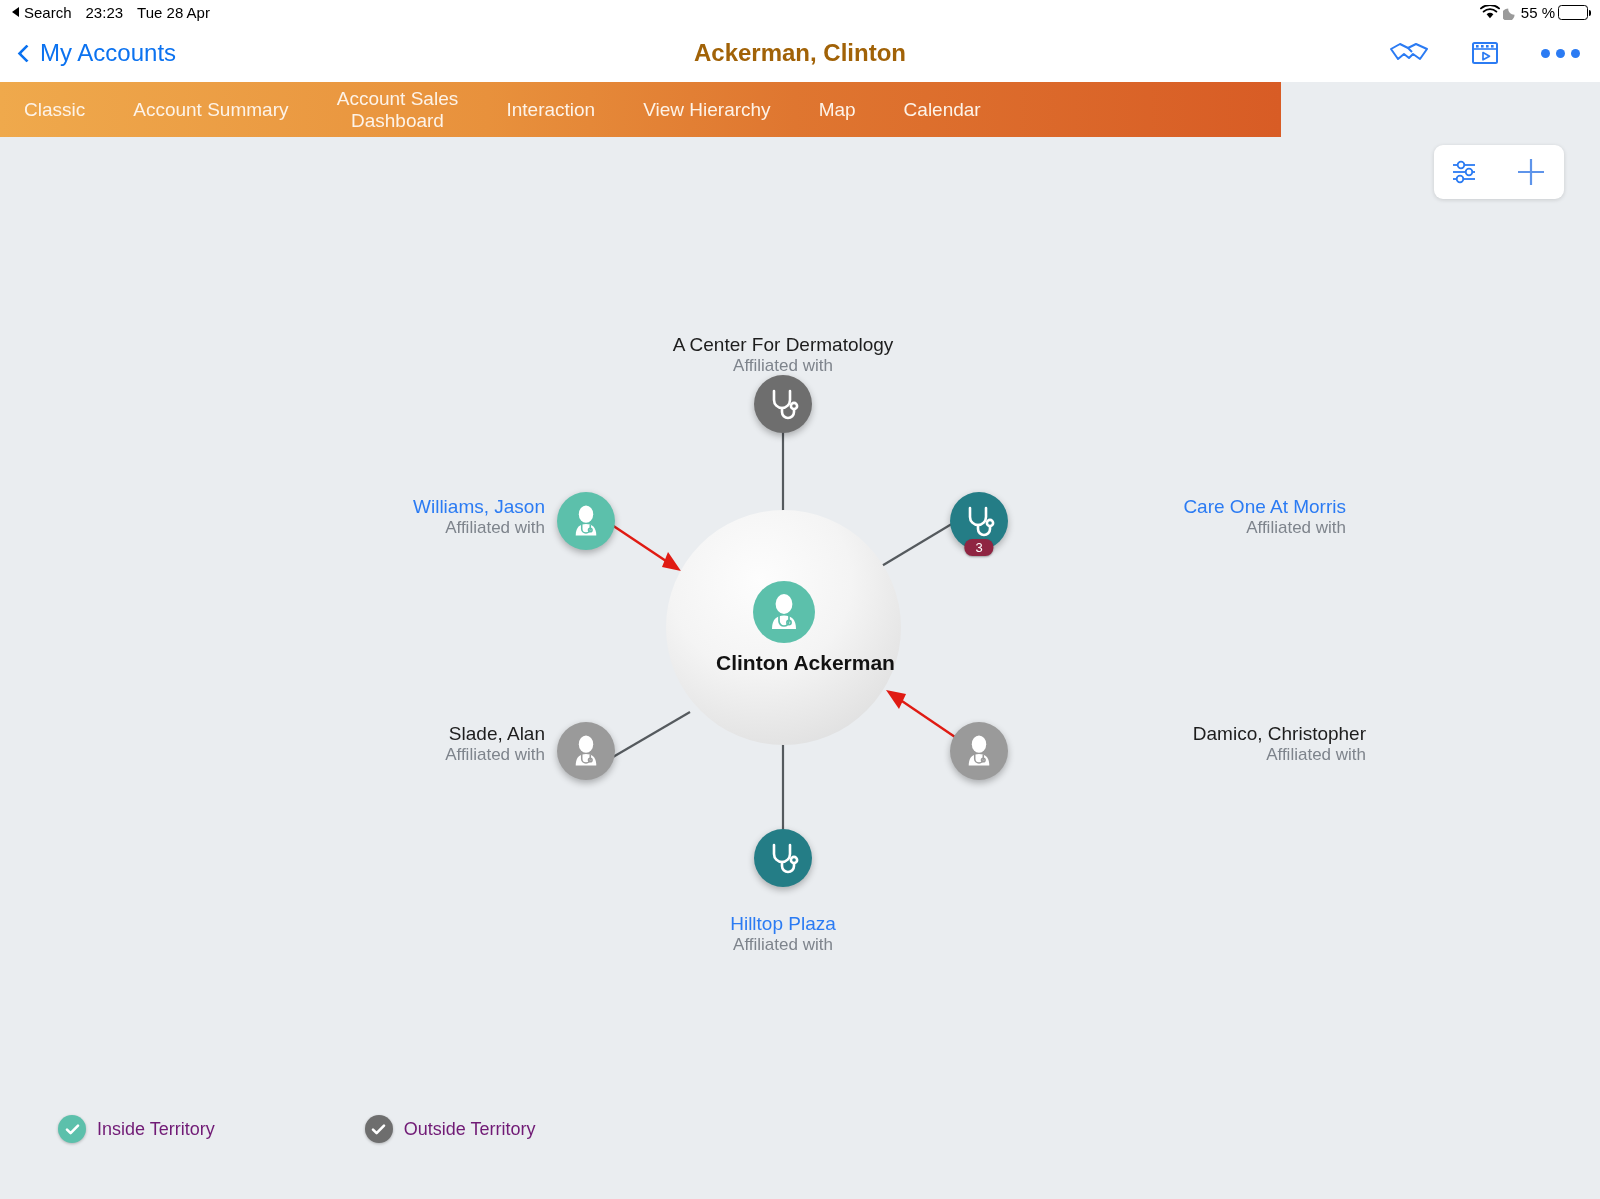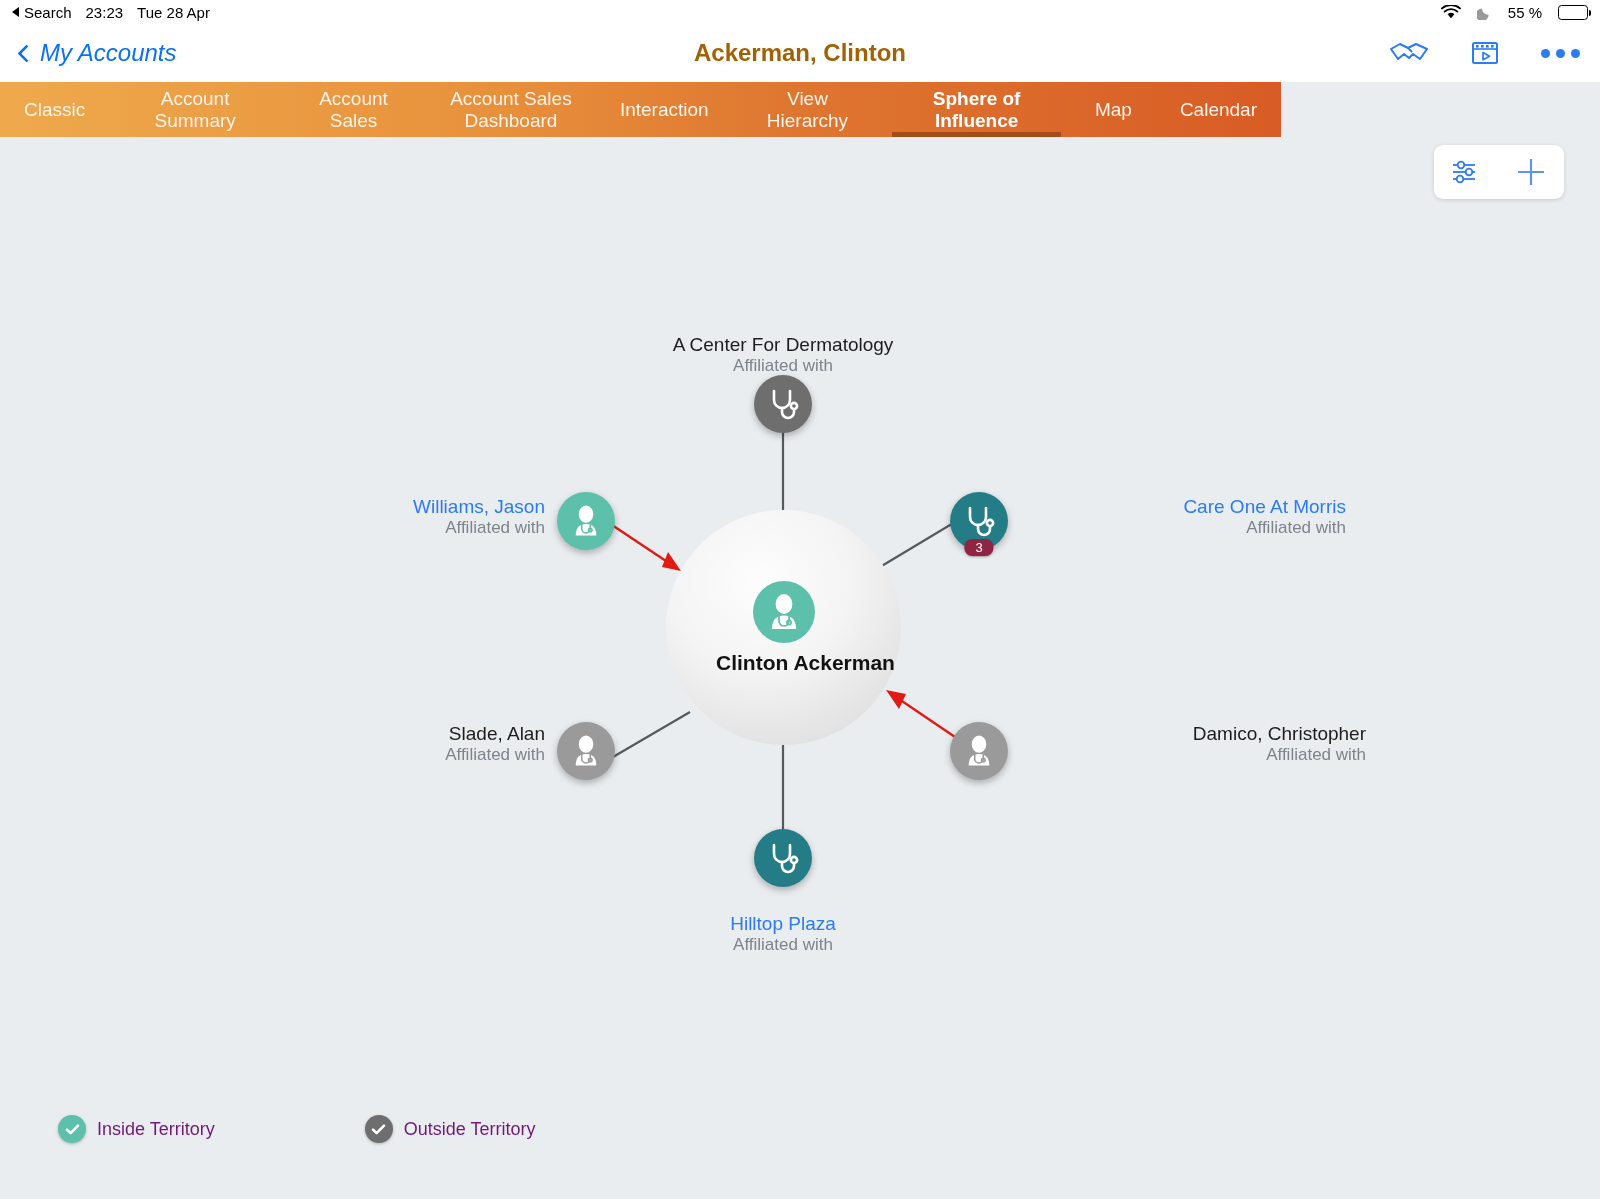--- a/index.html
+++ b/index.html
@@ -16,38 +16,38 @@
     background: #ffffff; display: flex; align-items: center;
     padding: 0 12px; font-size: 15px; color: #000;
   }
   .sb-left { display: flex; align-items: center; gap: 14px; }
   .sb-back-tri {
     width: 0; height: 0; border-top: 5px solid transparent;
     border-bottom: 5px solid transparent; border-right: 7px solid #000;
     margin-right: -9px;
   }
   .sb-right {
-    margin-left: auto; display: flex; align-items: center; gap: 16px;
+    margin-left: auto; display: flex; align-items: center; gap: 3px;
   }
   .battery-shell {
     width: 30px; height: 15px; border: 1.6px solid #000; border-radius: 3.5px;
     position: relative; padding: 1.8px;
   }
   .battery-shell::after {
     content: ""; position: absolute; right: -4px; top: 4.4px;
     width: 2.4px; height: 6px; background: #000; border-radius: 0 2px 2px 0;
   }
   .battery-fill { height: 100%; width: 55%; background: #000; border-radius: 1.5px; }
 
   
   .navbar {
     position: absolute; top: 24px; left: 0; width: 1600px; height: 58px;
     background: #ffffff; display: flex; align-items: center; padding: 0 20px;
   }
-  .nav-back { display: flex; align-items: center; color: #0b72f0; cursor: pointer; font-style: italic; }
+  .nav-back { display: flex; align-items: center; color: #0b72f0; cursor: pointer; }
   .chev-left {
     width: 13px; height: 13px; border-left: 3.6px solid #0b72f0;
     border-bottom: 3.6px solid #0b72f0; transform: rotate(45deg);
     margin-right: 7px; border-radius: 1px;
   }
   .nav-back-label { font-size: 24px; color: #0b72f0; }
   .nav-title {
     position: absolute; left: 0; width: 1600px; text-align: center;
     font-size: 24px; font-weight: bold; color: #a16207; pointer-events: none;
   }
@@ -186,25 +186,23 @@
         <i></i>
         <i></i>
         <i></i>
       </span>
   </div>
 </div>
 
 <div class="tabbar">
   <div class="tab">Classic</div>
   <div class="tab">Account Summary</div>
-  <div class="tab">Account Sales</div>
   <div class="tab" style="max-width:170px;">Account Sales Dashboard</div>
   <div class="tab">Interaction</div>
   <div class="tab">View Hierarchy</div>
-  <div class="tab active">Sphere of Influence</div>
   <div class="tab">Map</div>
   <div class="tab">Calendar</div>
 </div>
 
 <div class="float-tools">
   <span class="ft-btn">
     <svg width="30" height="26" viewBox="0 0 30 26">
       <path d="M2 6 H24" stroke="#2b7bf3" stroke-width="1.8"></path>
       <circle cx="10" cy="6" r="3.3" fill="#fff" stroke="#2b7bf3" stroke-width="1.8"></circle>
       <path d="M2 13 H24" stroke="#2b7bf3" stroke-width="1.8"></path>

